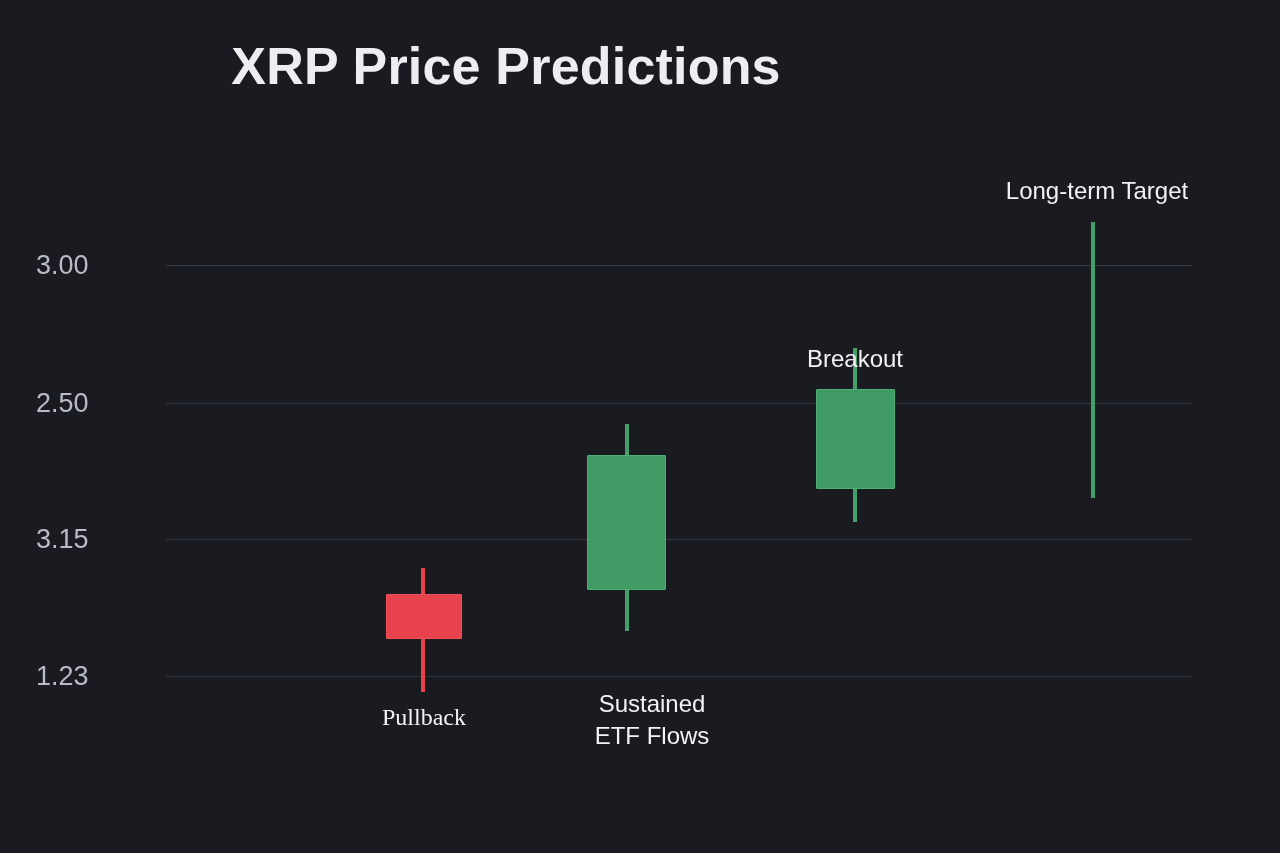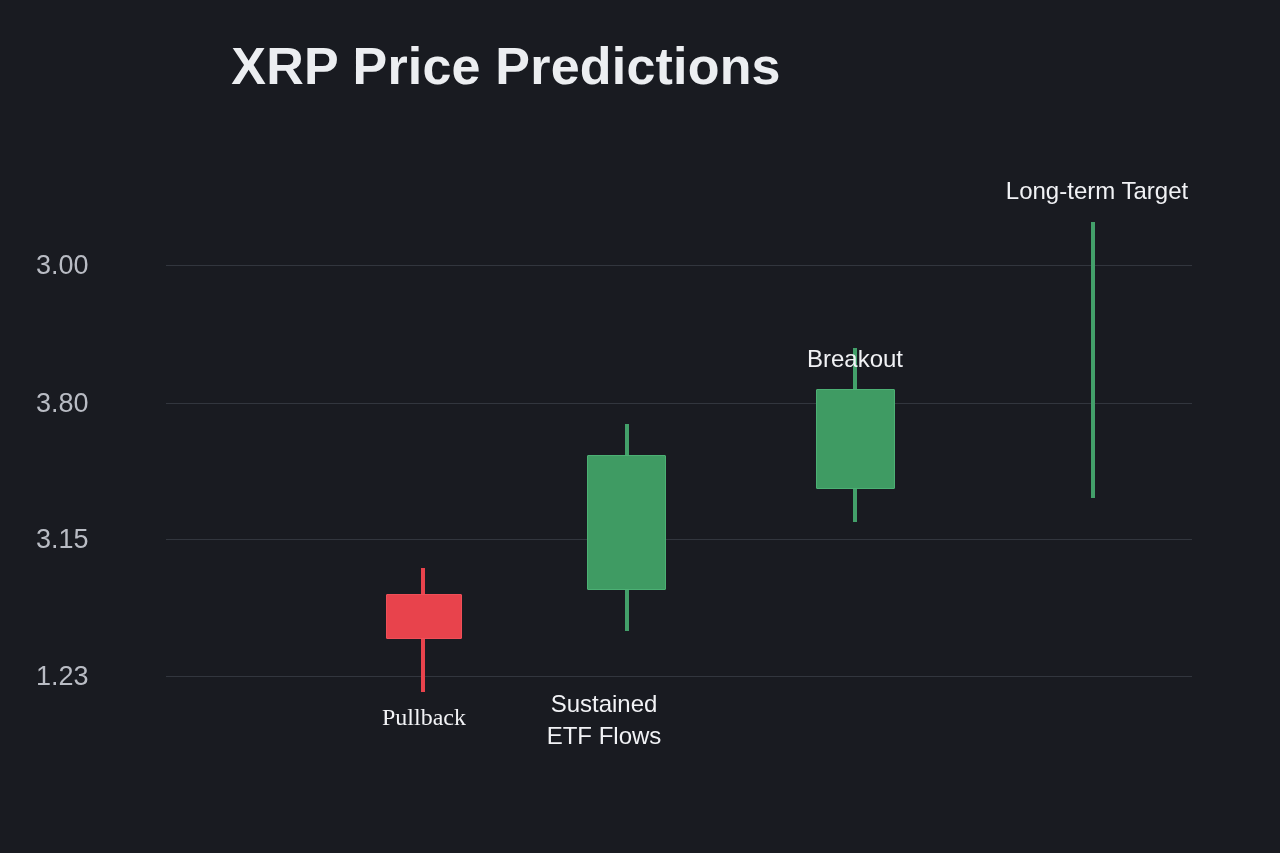--- a/index.html
+++ b/index.html
@@ -104,21 +104,21 @@
   <div id="chart-title">XRP Price Predictions</div>
 
   <div id="plot-area">
 
     <div class="gridline" style="top:265px;"></div>
     <div class="gridline" style="top:403px;"></div>
     <div class="gridline" style="top:539px;"></div>
     <div class="gridline" style="top:676px;"></div>
 
     <div class="ytick-label" style="top:250px;">3.00</div>
-    <div class="ytick-label" style="top:388px;">3.80</div>
+    <div class="ytick-label" style="top:388px;">2.50</div>
     <div class="ytick-label" style="top:524px;">3.15</div>
     <div class="ytick-label" style="top:661px;">1.23</div>
 
     <div class="candle down">
       <div class="candle-wick" style="left:421px; top:568px; height:124px;"></div>
       <div class="candle-body" style="left:386px; top:594px; width:76px; height:45px;"></div>
     </div>
 
     <div class="candle up">
       <div class="candle-wick" style="left:625px; top:424px; height:207px;"></div>
@@ -129,21 +129,21 @@
       <div class="candle-wick" style="left:853px; top:348px; height:174px;"></div>
       <div class="candle-body" style="left:816px; top:389px; width:79px; height:100px;"></div>
     </div>
 
     <div class="candle up">
       <div class="candle-wick" style="left:1091px; top:222px; height:276px;"></div>
     </div>
 
     <div class="annotation" style="left:324px; top:702px; width:200px;font-family:Liberation Serif, serif;">Pullback</div>
 
-    <div class="annotation" style="left:504px; top:688px; width:200px;">Sustained
+    <div class="annotation" style="left:552px; top:688px; width:200px;">Sustained
 ETF Flows</div>
 
     <div class="annotation" style="left:755px; top:300px; width:200px;margin-top:43px;">Breakout</div>
 
     <div class="annotation" style="left:947px; top:175px; width:300px;">Long-term Target</div>
 
   </div>
 </div>
 
 </body></html>

